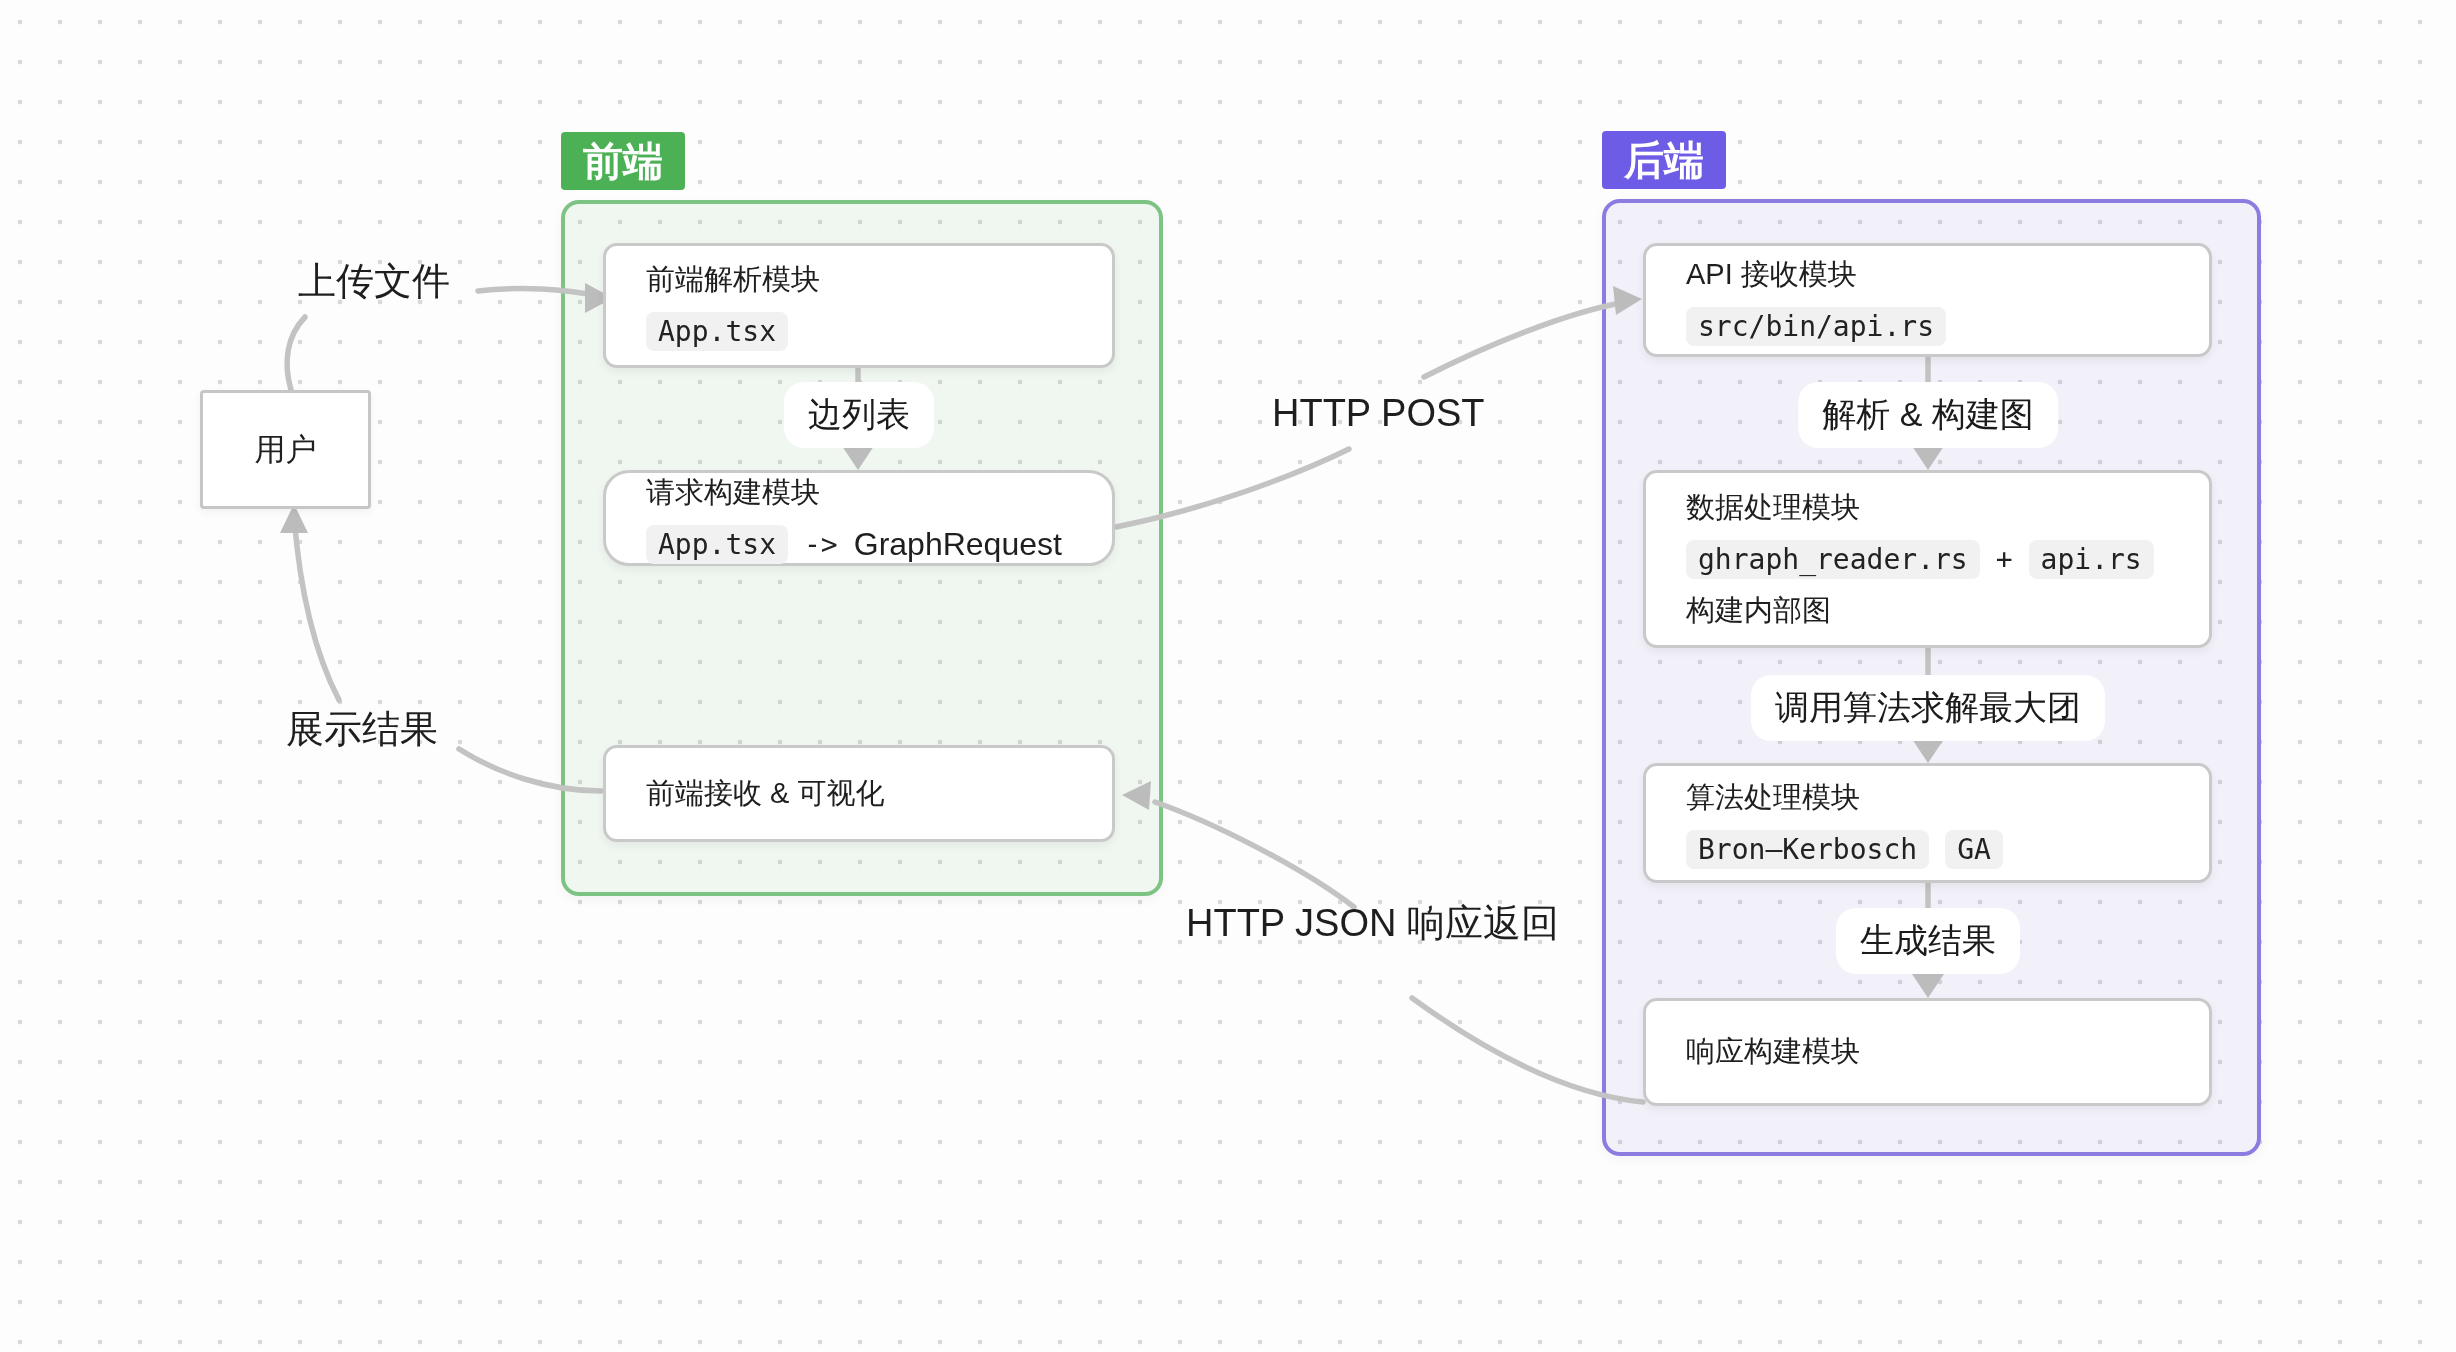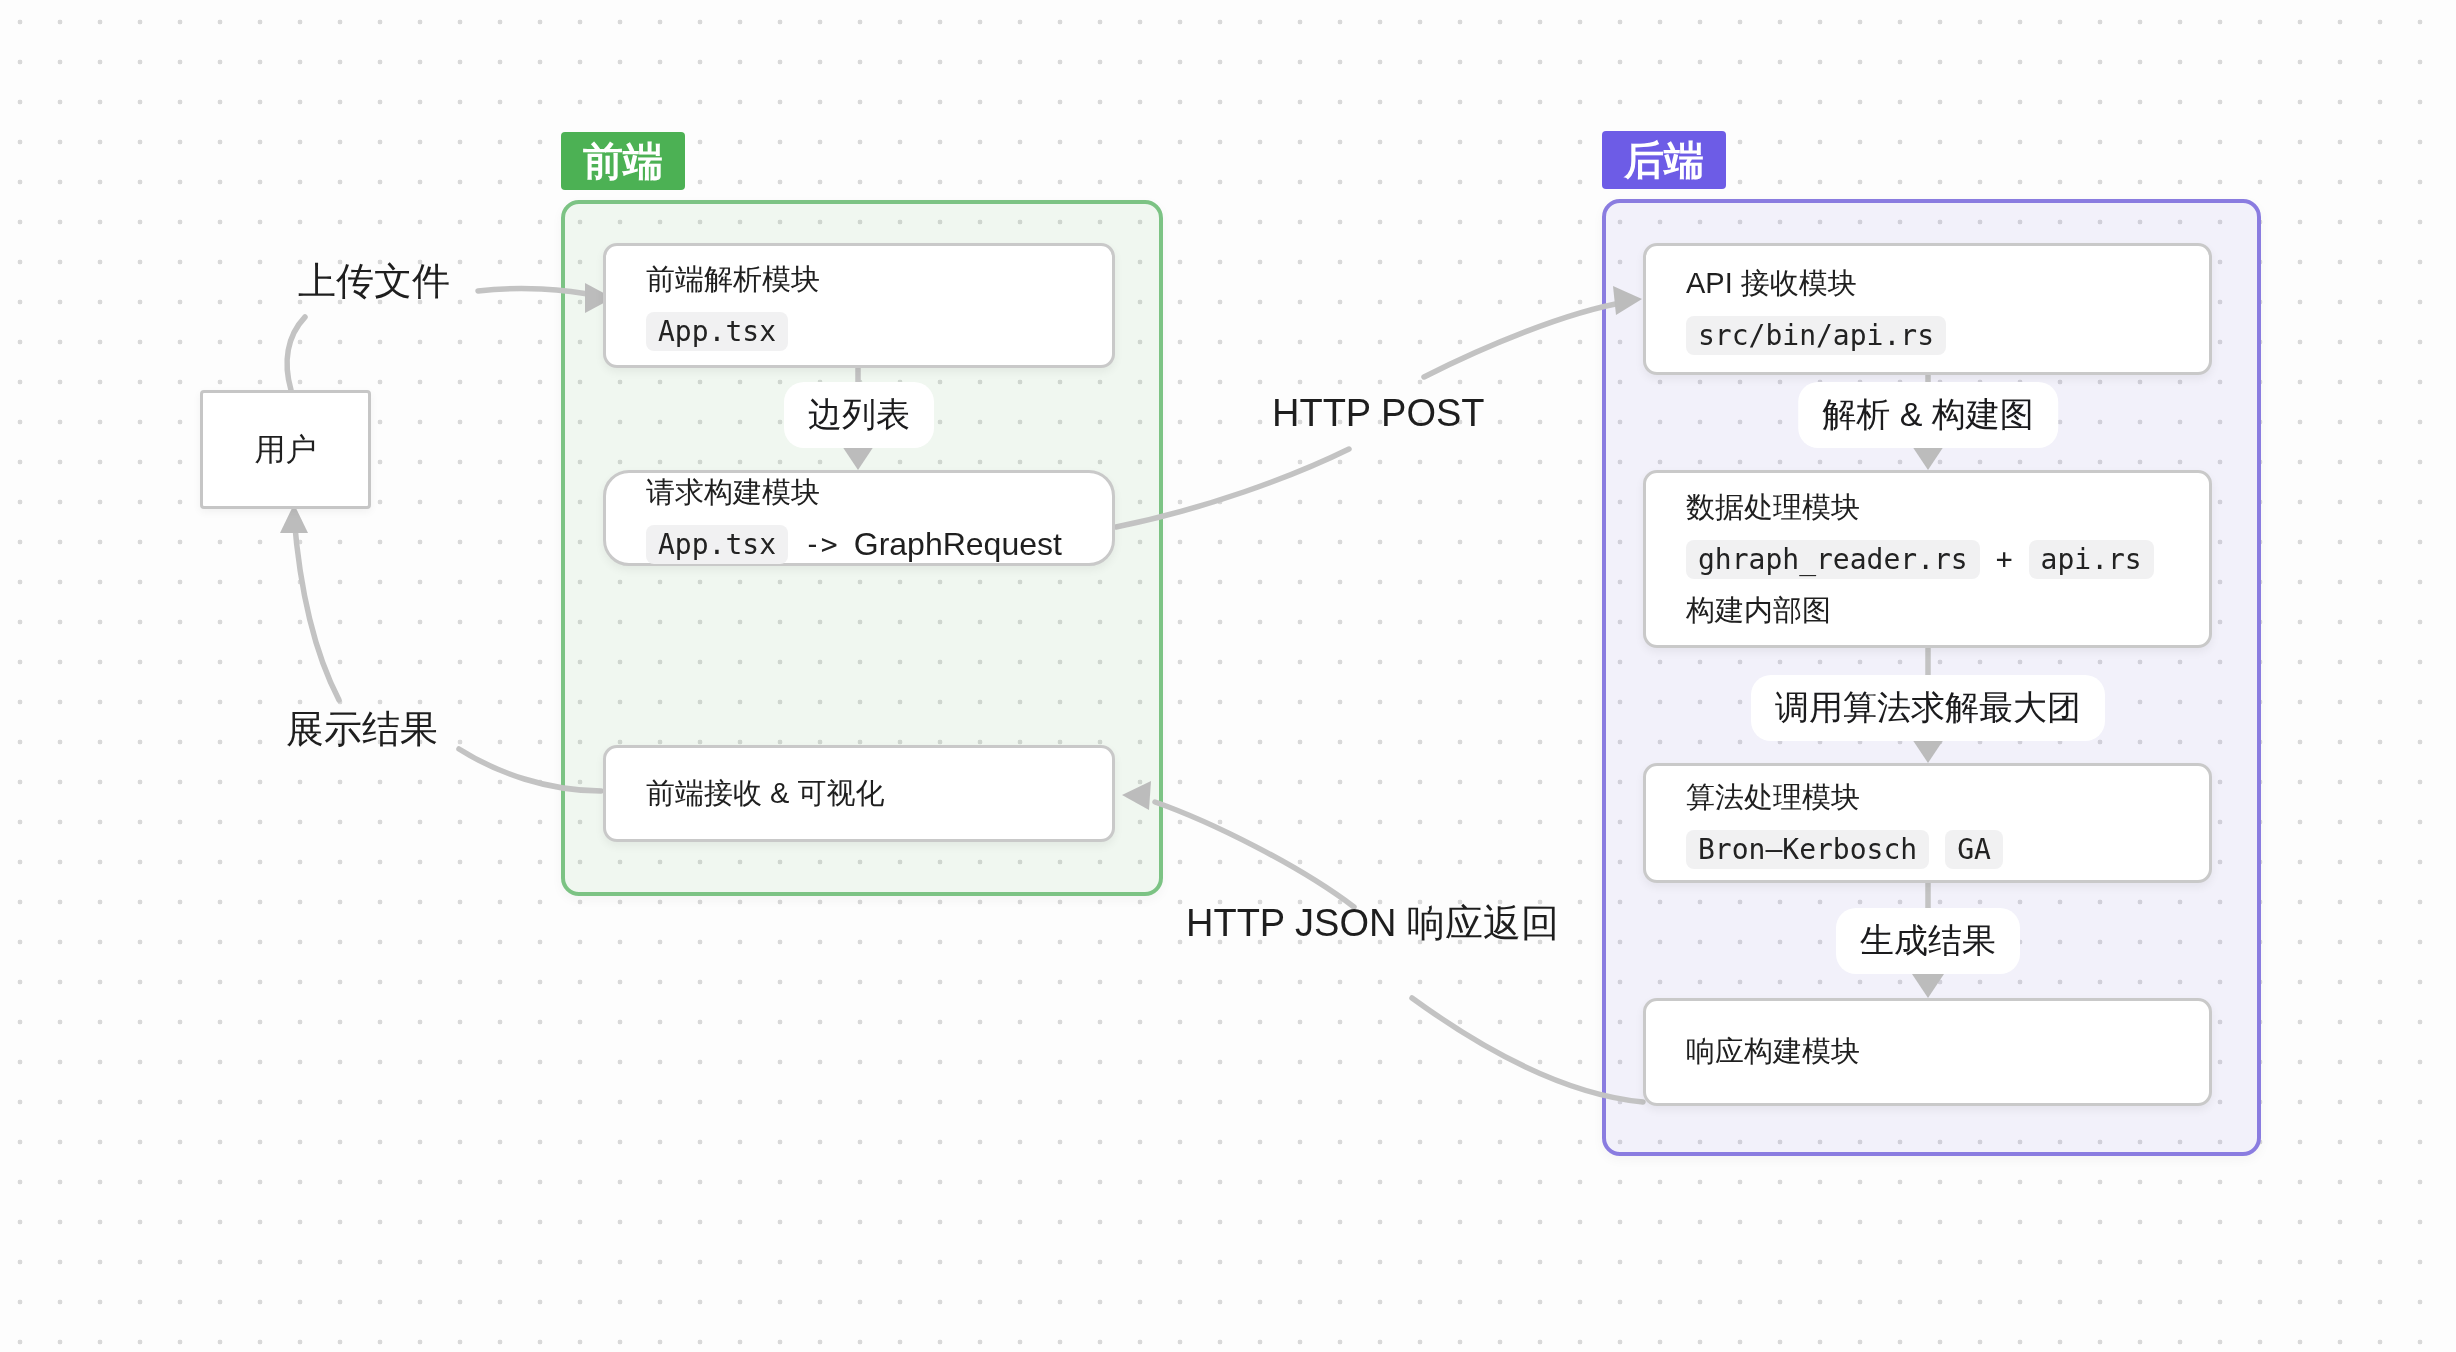--- a/index.html
+++ b/index.html
@@ -61,21 +61,21 @@
   .node {
     position:absolute; z-index:10; box-sizing:border-box;
     background:#ffffff; border:3px solid #c9c9c9; border-radius:14px;
     box-shadow:0 4px 10px rgba(0,0,0,0.06);
     display:flex; flex-direction:column; justify-content:center;
     gap:12px; padding-left:40px;
   }
   #fe-parser   { left:603px;  top:243px; width:512px; height:125px; }
   #fe-builder  { left:603px;  top:470px; width:512px; height:96px;border-radius:26px; }
   #fe-receiver { left:603px;  top:745px; width:512px; height:97px;  }
-  #be-api      { left:1643px; top:243px; width:569px; height:132px; }
+  #be-api      { left:1643px; top:243px; width:569px; height:114px; }
   #be-processor{ left:1643px; top:470px; width:569px; height:178px; }
   #be-algorithm{ left:1643px; top:763px; width:569px; height:120px; }
   #be-response { left:1643px; top:998px; width:569px; height:108px; }
 
   .node-title { font-size:29px; font-weight:500; color:#1f1f1f; }
   .code-line {
     display:flex; align-items:center; gap:16px;
     font-family:"DejaVu Sans Mono", "Liberation Mono", monospace;
     font-size:28px; color:#222222; white-space:nowrap;
   }

